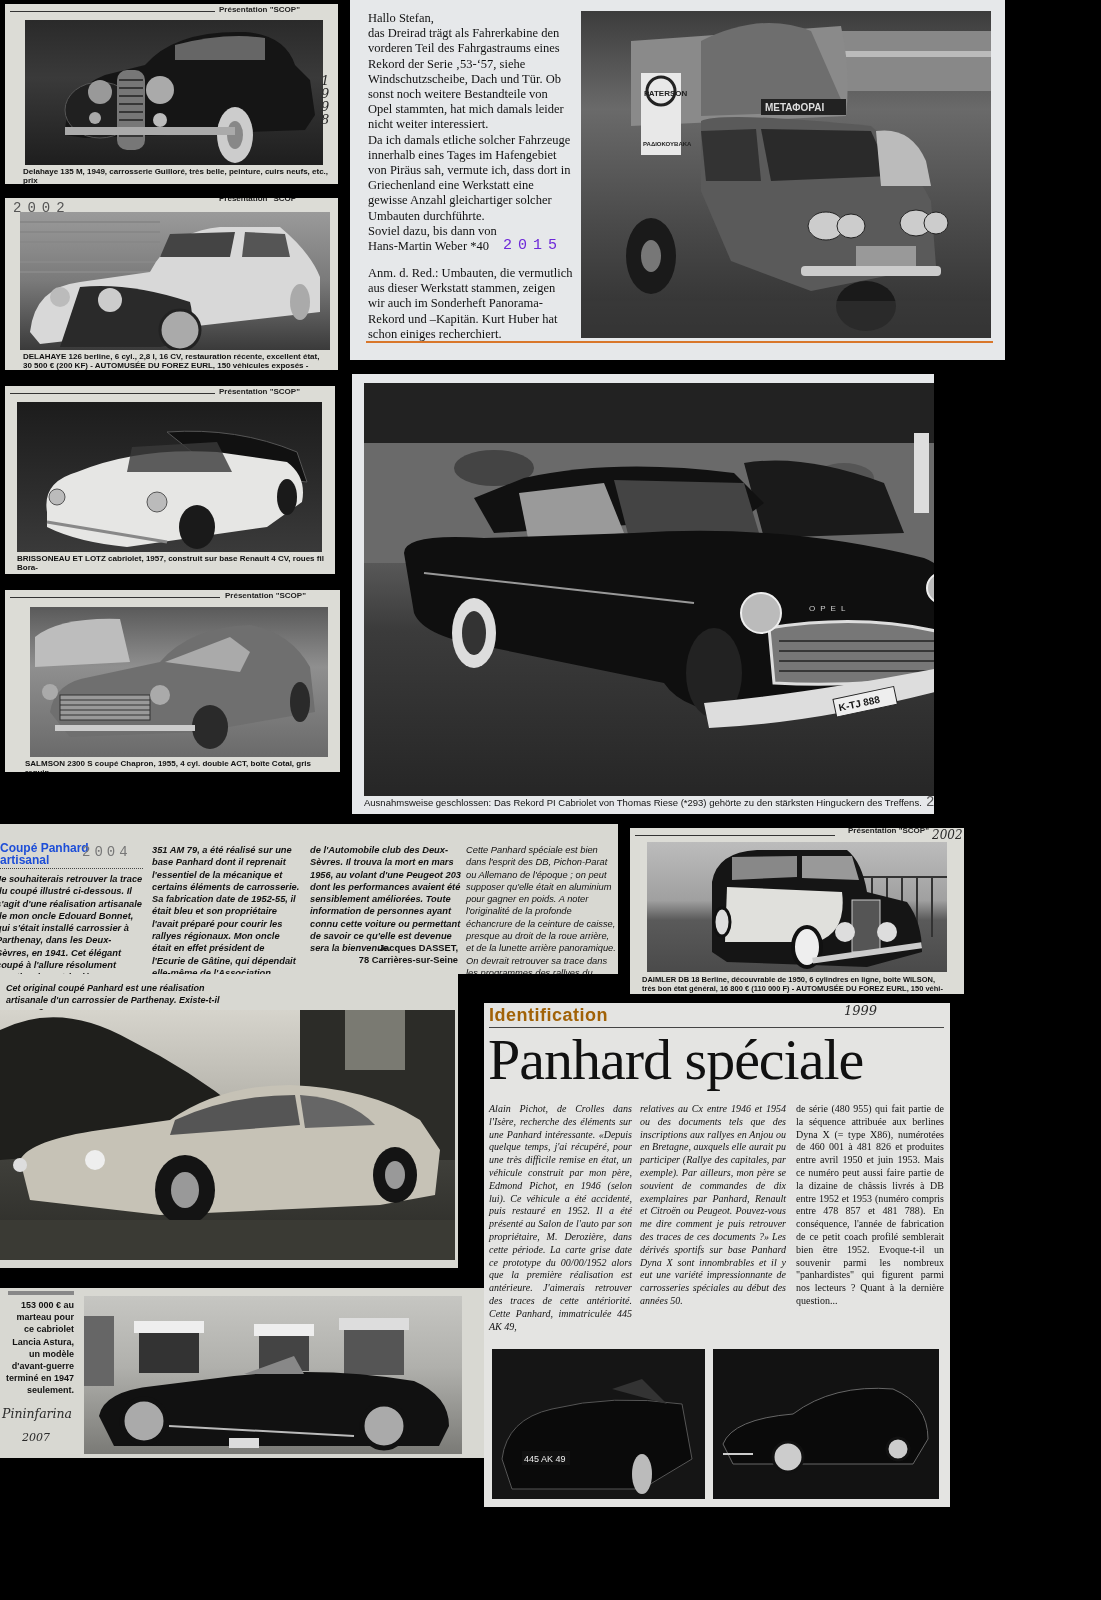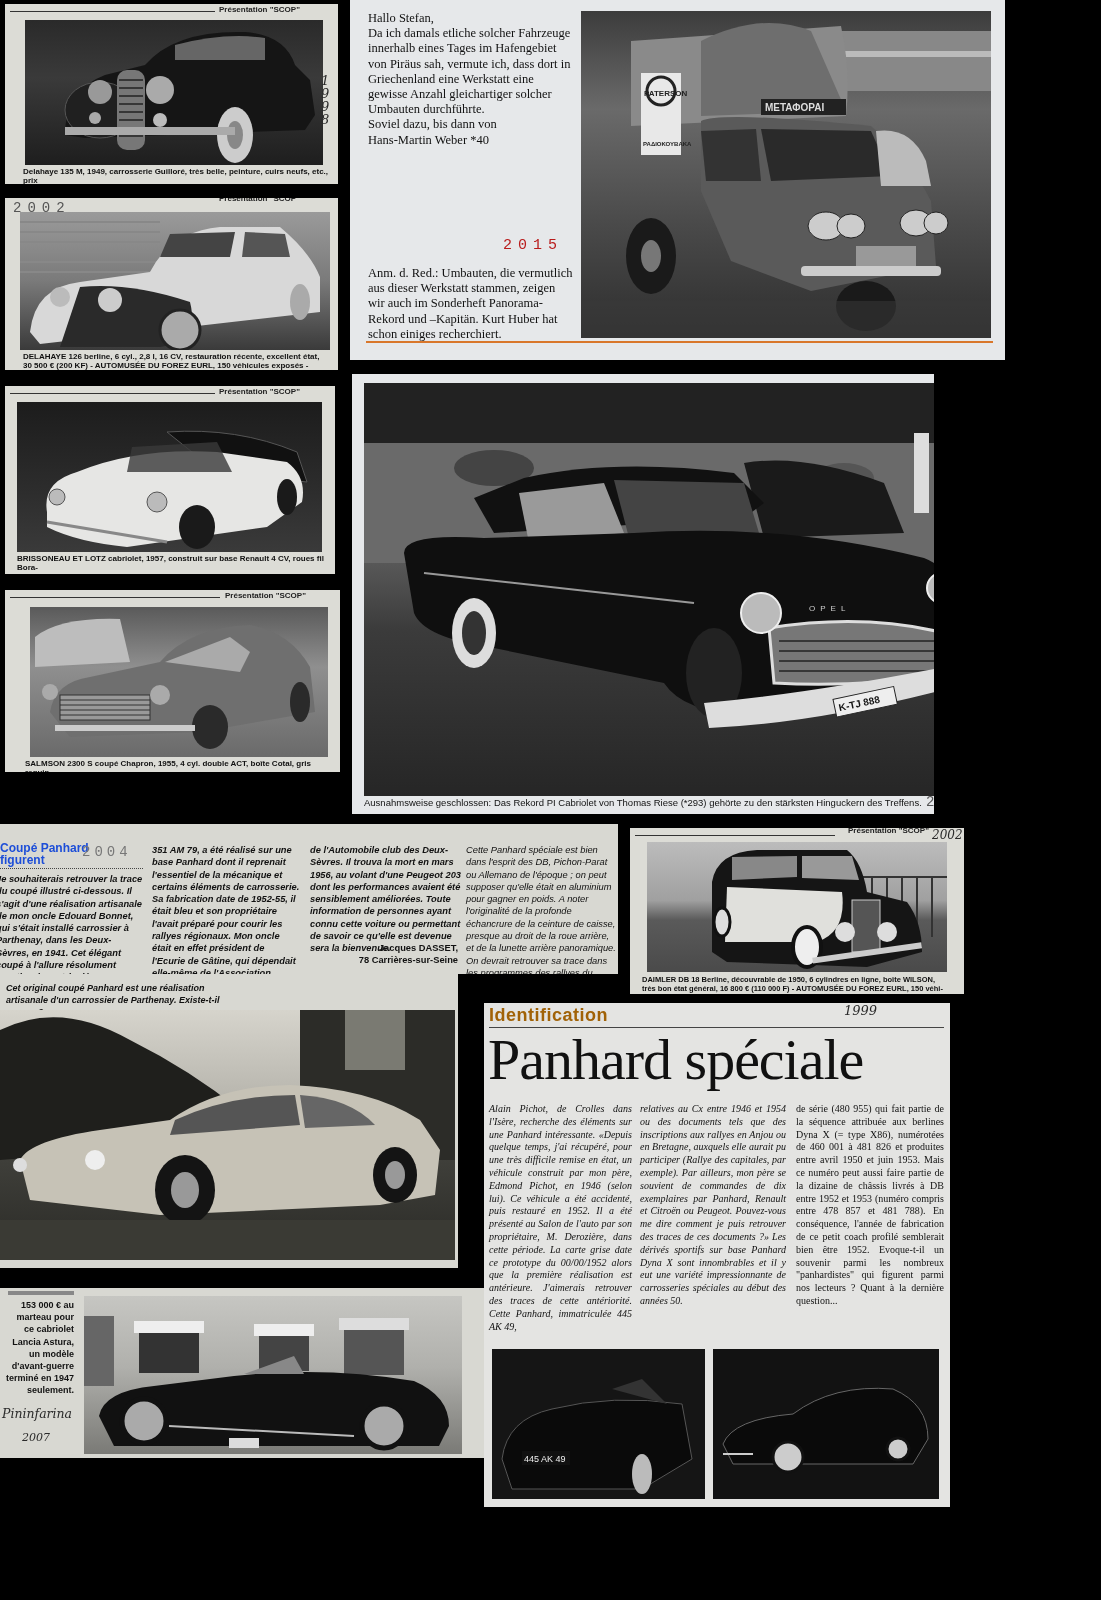--- a/index.html
+++ b/index.html
@@ -132,25 +132,26 @@
   </div>
   <div class="caption" style="left:20px;top:169px;width:312px;">
     <div>SALMSON 2300 S coupé Chapron, 1955, 4 cyl. double ACT, boîte Cotal, gris requin,</div>
 
   </div>
 </div>
 
 <div class="clip" style="left:350px;top:0px;width:655px;height:360px;background:#e6e8ea;">
   <div class="letter" style="left:18px;top:11px;width:205px;">
     <div>Hallo Stefan,</div>
+    <div>das Dreirad trägt als Fahrerkabine den vorderen Teil des Fahrgastraums eines Rekord der Serie ‚53-‘57, siehe Windschutzscheibe, Dach und Tür. Ob sonst noch weitere Bestandteile von Opel stammten, hat mich damals leider nicht weiter interessiert.</div>
     <div>Da ich damals etliche solcher Fahrzeuge innerhalb eines Tages im Hafengebiet von Piräus sah, vermute ich, dass dort in Griechenland eine Werkstatt eine gewisse Anzahl gleichartiger solcher Umbauten durchführte.</div>
     <div>Soviel dazu, bis dann von</div>
     <div style="">Hans-Martin Weber *40</div>
   </div>
-  <div class="stamp" style="left:153px;top:237px;font-size:15px;color:#b91c1c;">2015</div>
+  <div class="stamp" style="left:153px;top:237px;font-size:15px;color:#6d28d9;">2015</div>
   <div class="letter" style="left:18px;top:266px;width:205px;">Anm. d. Red.: Umbauten, die vermutlich aus dieser Werkstatt stammen, zeigen wir auch im Sonderheft Panorama-Rekord und –Kapitän. Kurt Huber hat schon einiges recherchiert.</div>
   <div class="photo" style="left:231px;top:11px;width:410px;height:327px;background:linear-gradient(180deg,#3c3c3c 0%,#6a6a6a 30%,#4a4a4a 65%,#2e2e2e 100%);">
     <svg class="car" width="410" height="327" viewBox="0 0 410 327">
       <rect x="240" y="20" width="170" height="60" fill="#888"></rect>
       <rect x="240" y="40" width="170" height="6" fill="#bbb"></rect>
       <path d="M50,30 L260,15 Q270,60 265,105 L50,115 Z" fill="#8a8a8a"></path>
       <path d="M120,30 Q180,0 230,20 L265,100 L120,105 Z" fill="#6e6e6e"></path>
       <rect x="60" y="62" width="40" height="82" fill="#e8e8e8"></rect>
       <circle cx="80" cy="80" r="14" fill="none" stroke="#222" stroke-width="3"></circle>
       <text x="63" y="85" font-size="8" font-family="Liberation Sans, sans-serif" font-weight="bold" fill="#222">PATERSON</text>
@@ -209,21 +210,21 @@
       <text x="474" y="323" font-size="10" font-family="Liberation Sans, sans-serif" font-weight="bold" fill="#111" transform="rotate(-12 500 318)">K-TJ 888</text>
     </svg>
   </div>
   <div style="position:absolute;left:12px;top:423px;font-size:9.5px;color:#111;white-space:nowrap;">Ausnahmsweise geschlossen: Das Rekord PI Cabriolet von Thomas Riese (*293) gehörte zu den stärksten Hinguckern des Treffens.</div>
   <div class="stamp" style="left:574px;top:420px;font-size:14px;letter-spacing:5px;">2001</div>
 </div>
 
 <div class="clip" style="left:0px;top:824px;width:618px;height:150px;background:#d8d8d2;">
   <div style="position:absolute;left:0px;top:18px;font-size:12px;line-height:12px;font-weight:bold;color:#1d4ed8;">
     <div>Coupé Panhard</div>
-    <div>figurent</div>
+    <div>artisanal</div>
   </div>
   <div class="stamp" style="left:82px;top:20px;font-size:14px;color:#777;letter-spacing:4px;">2004</div>
   <div style="position:absolute;left:0;top:44px;width:143px;border-top:1px dotted #444;"></div>
   <div class="italic-col" style="left:-4px;top:49px;width:148px;">Je souhaiterais retrouver la trace du coupé illustré ci-dessous. Il s'agit d'une réalisation artisanale de mon oncle Edouard Bonnet, qui s'était installé carrossier à Parthenay, dans les Deux-Sèvres, en 1941. Cet élégant coupé à l'allure résolument sportive, immatriculé</div>
   <div class="italic-col" style="left:152px;top:20px;width:148px;">351 AM 79, a été réalisé sur une base Panhard dont il reprenait l'essentiel de la mécanique et certains éléments de carrosserie. Sa fabrication date de 1952-55, il était bleu et son propriétaire l'avait préparé pour courir les rallyes régionaux. Mon oncle était en effet président de l'Ecurie de Gâtine, qui dépendait elle-même de l'Association sportive</div>
   <div class="italic-col" style="left:310px;top:20px;width:152px;">de l'Automobile club des Deux-Sèvres. Il trouva la mort en mars 1956, au volant d'une Peugeot 203 dont les performances avaient été sensiblement améliorées. Toute information de personnes ayant connu cette voiture ou permettant de savoir ce qu'elle est devenue sera la bienvenue.</div>
   <div style="position:absolute;left:310px;top:118px;width:148px;text-align:right;font-size:9.3px;line-height:12.3px;font-weight:bold;color:#111;">
     <div>Jacques DASSET,</div>
     <div>78 Carrières-sur-Seine</div>
   </div>

